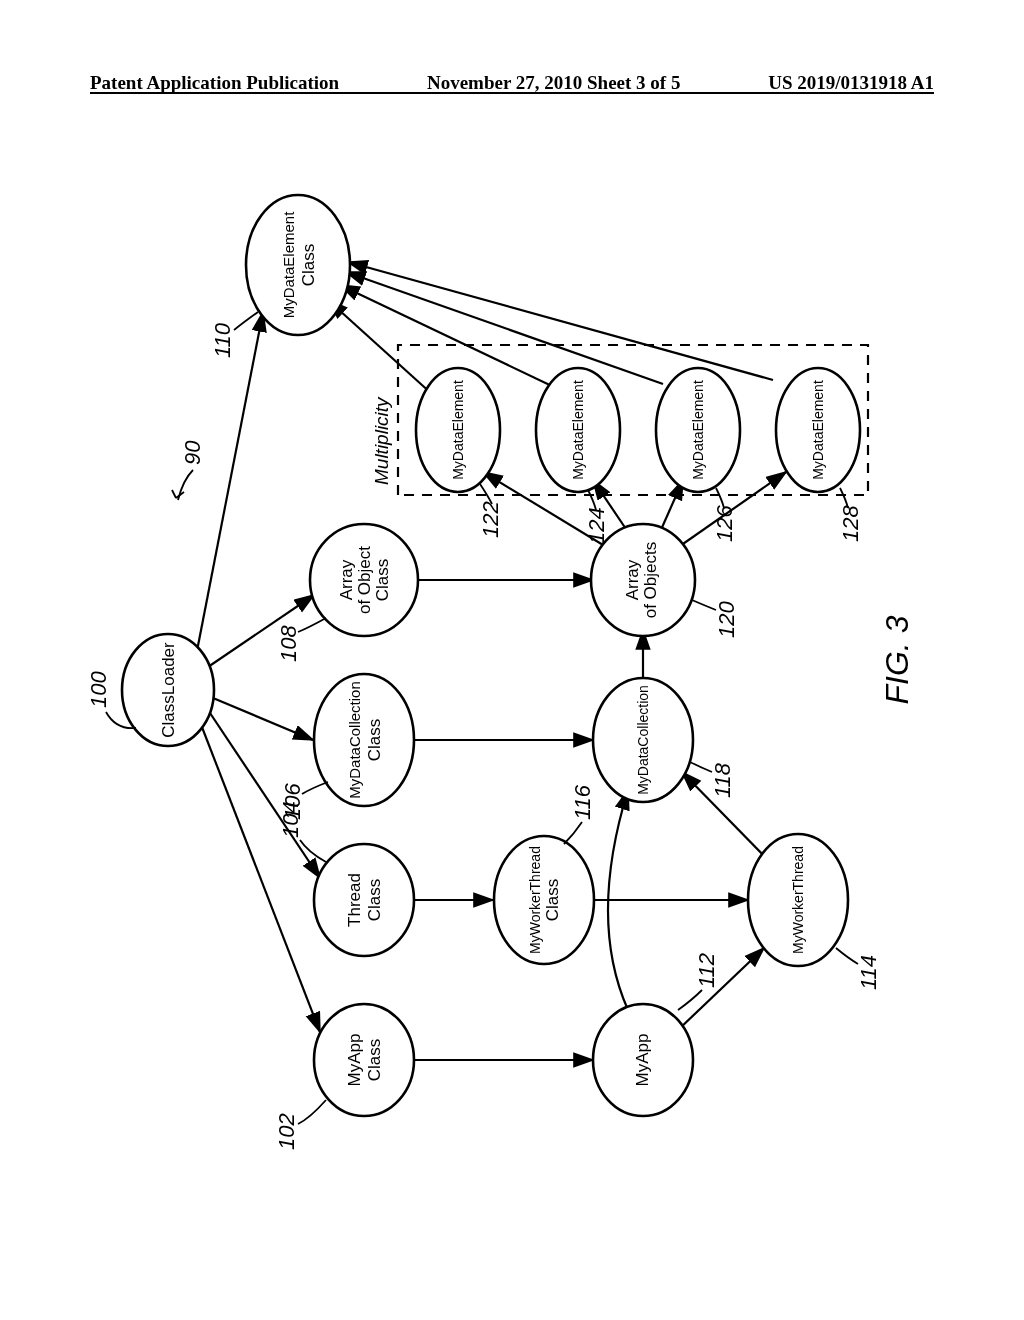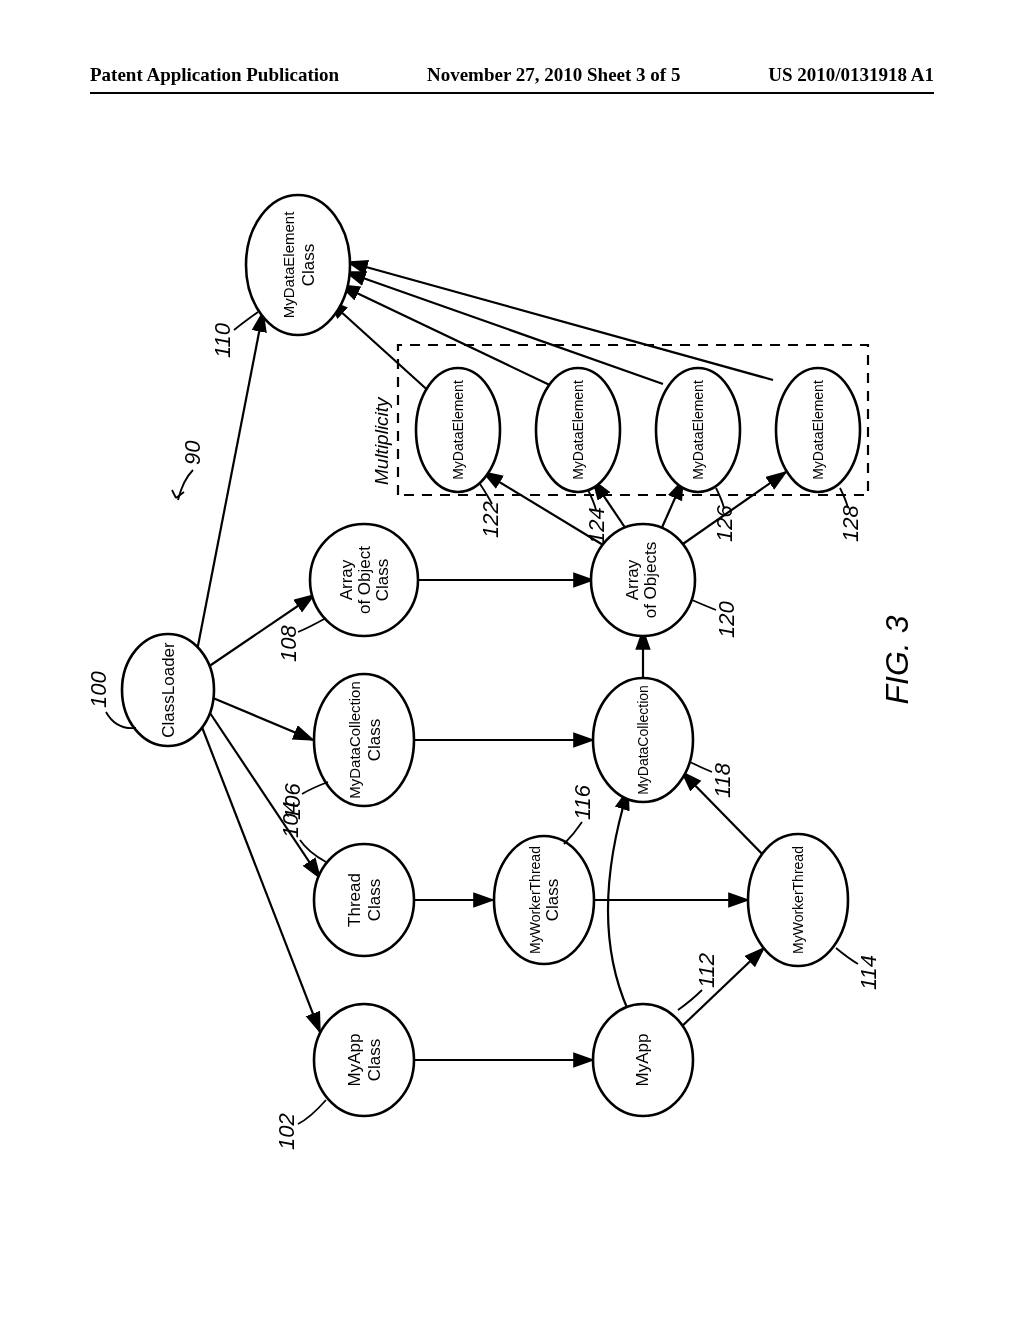--- a/index.html
+++ b/index.html
@@ -6,21 +6,21 @@
     margin: 0;
     font-family: "Times New Roman", serif;
     background: #fff;
     width: 1024px;
     height: 1320px;
     position: relative;
     color: #000;
   }
   .header {
     position: absolute;
-    top: 64px;
+    top: 72px;
     left: 90px;
     right: 90px;
     display: flex;
     justify-content: space-between;
     font-size: 19px;
     font-weight: bold;
   }
   .header-underline {
     position: absolute;
     top: 92px;
@@ -43,21 +43,21 @@
   .ref-text { font-size: 22px; font-style: italic; }
   .figlabel { font-size: 32px; font-style: italic; }
   .group-label { font-size: 19px; font-style: italic; }
 </style>
 </head>
 <body>
 
 <div class="header">
   <span>Patent Application Publication</span>
   <span>November 27, 2010  Sheet 3 of 5</span>
-  <span>US 2010/0131918 A1</span>
+  <span>US 2019/0131918 A1</span>
 </div>
 <div class="header-underline"></div>
 
 <div class="diagram">
 <svg viewBox="0 0 848 1000" width="848" height="1000">
   <defs>
     <marker id="arrow" markerWidth="10" markerHeight="10" refX="9" refY="3.5" orient="auto" markerUnits="strokeWidth">
       <path d="M0,0 L10,3.5 L0,7 z" fill="#000"></path>
     </marker>
   </defs>

